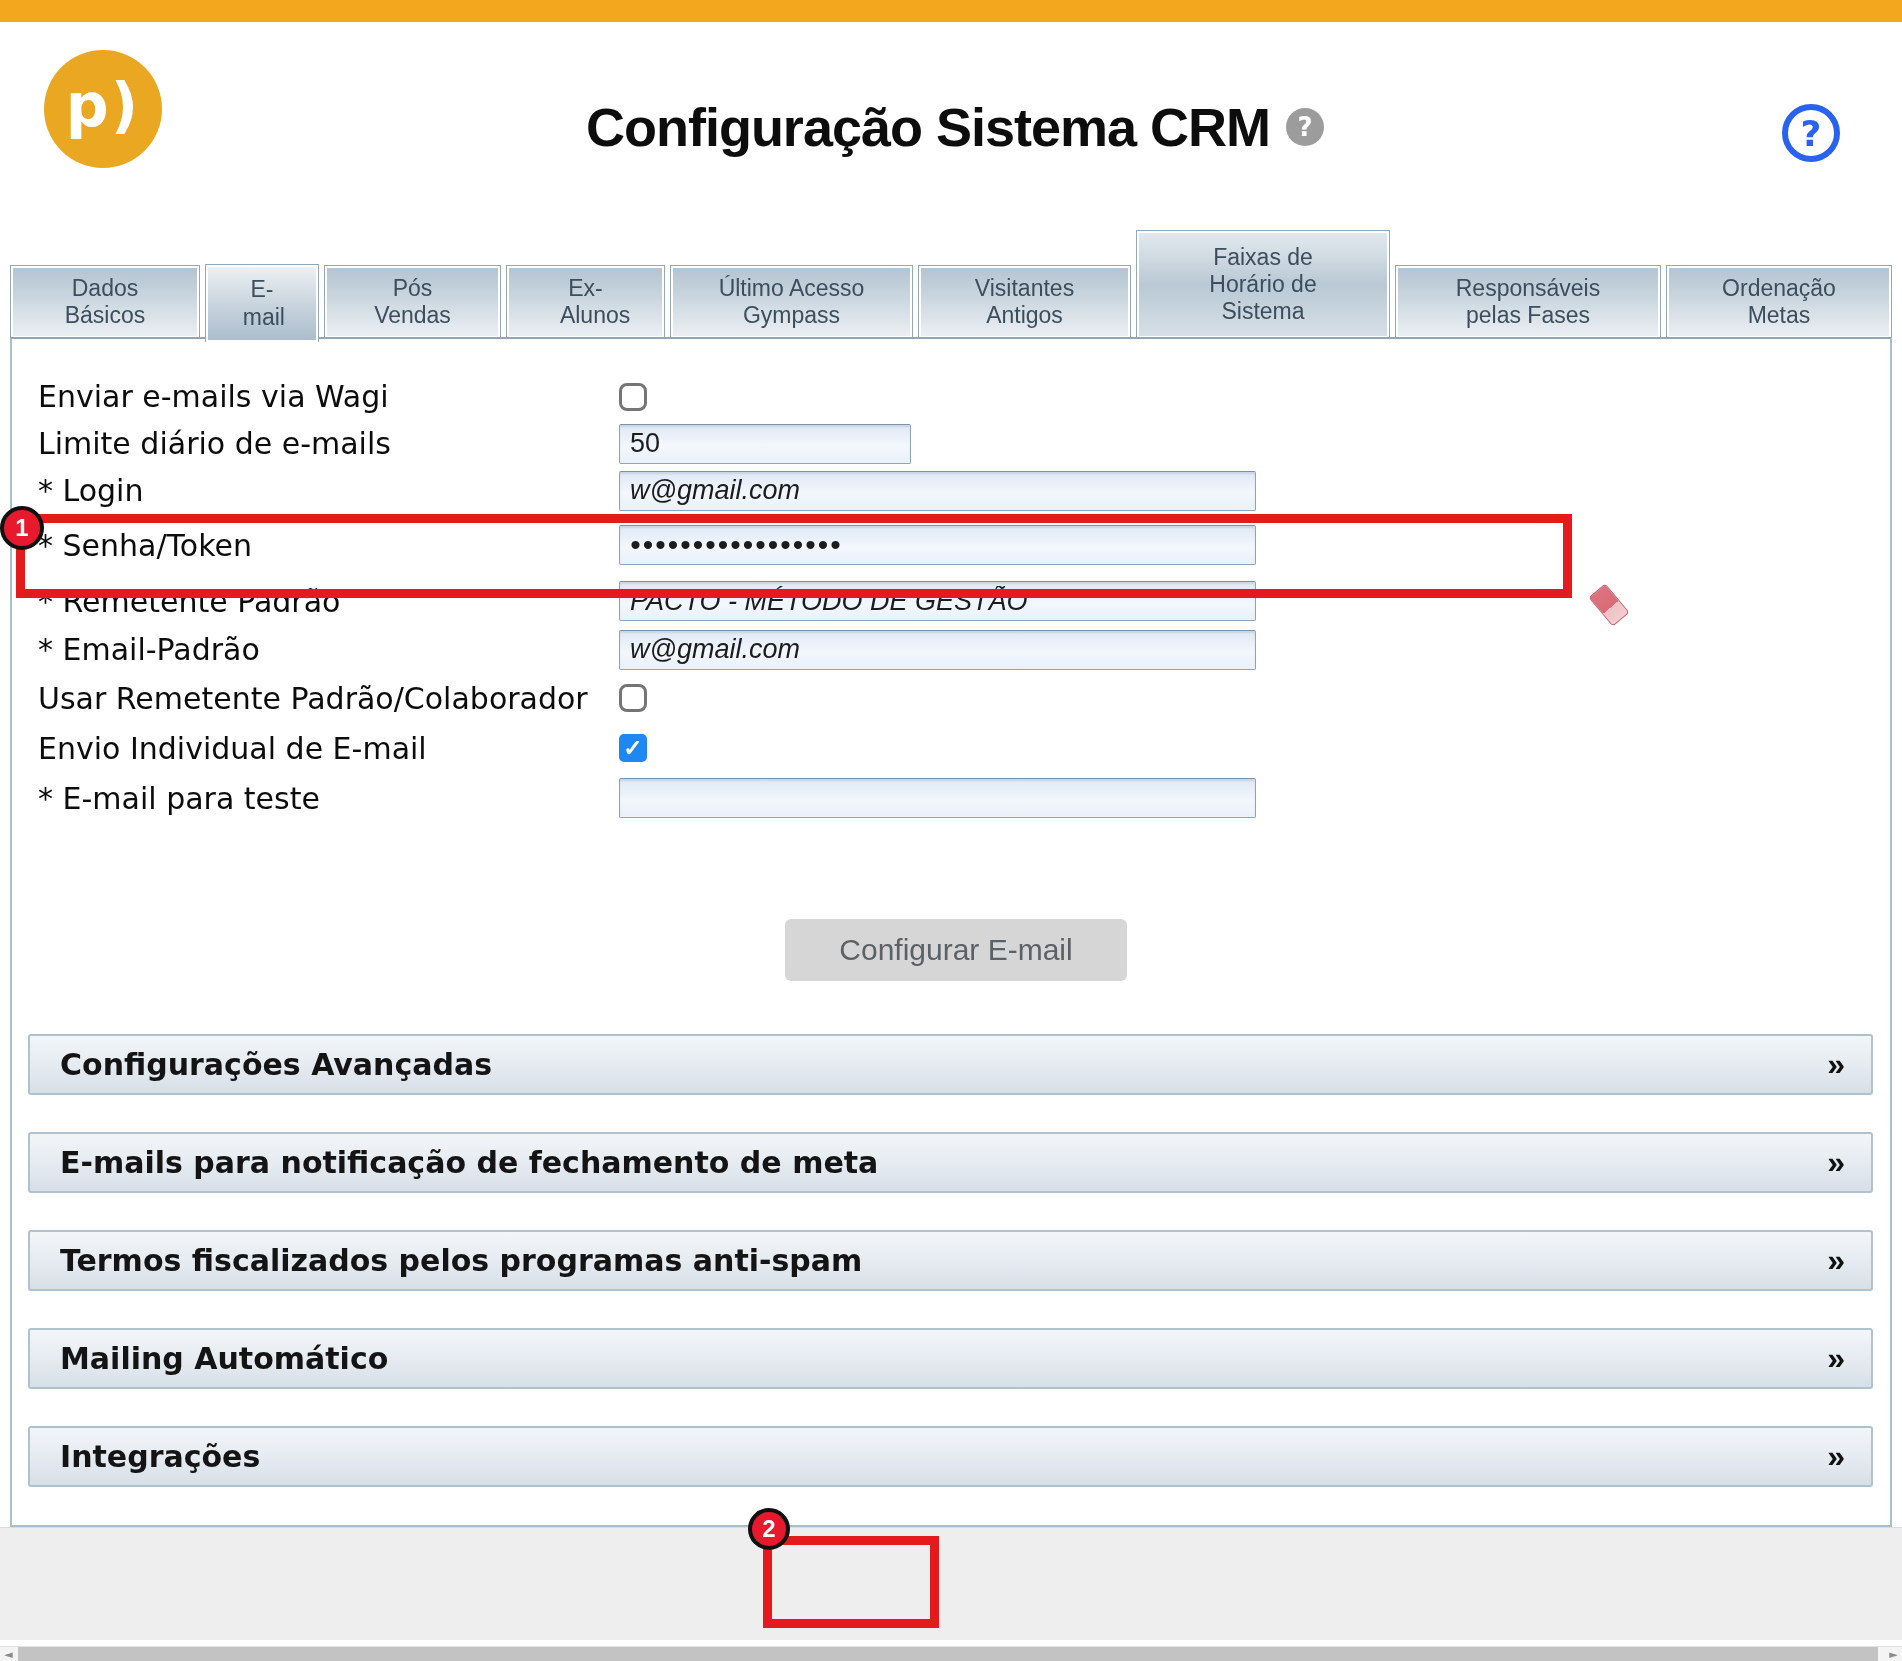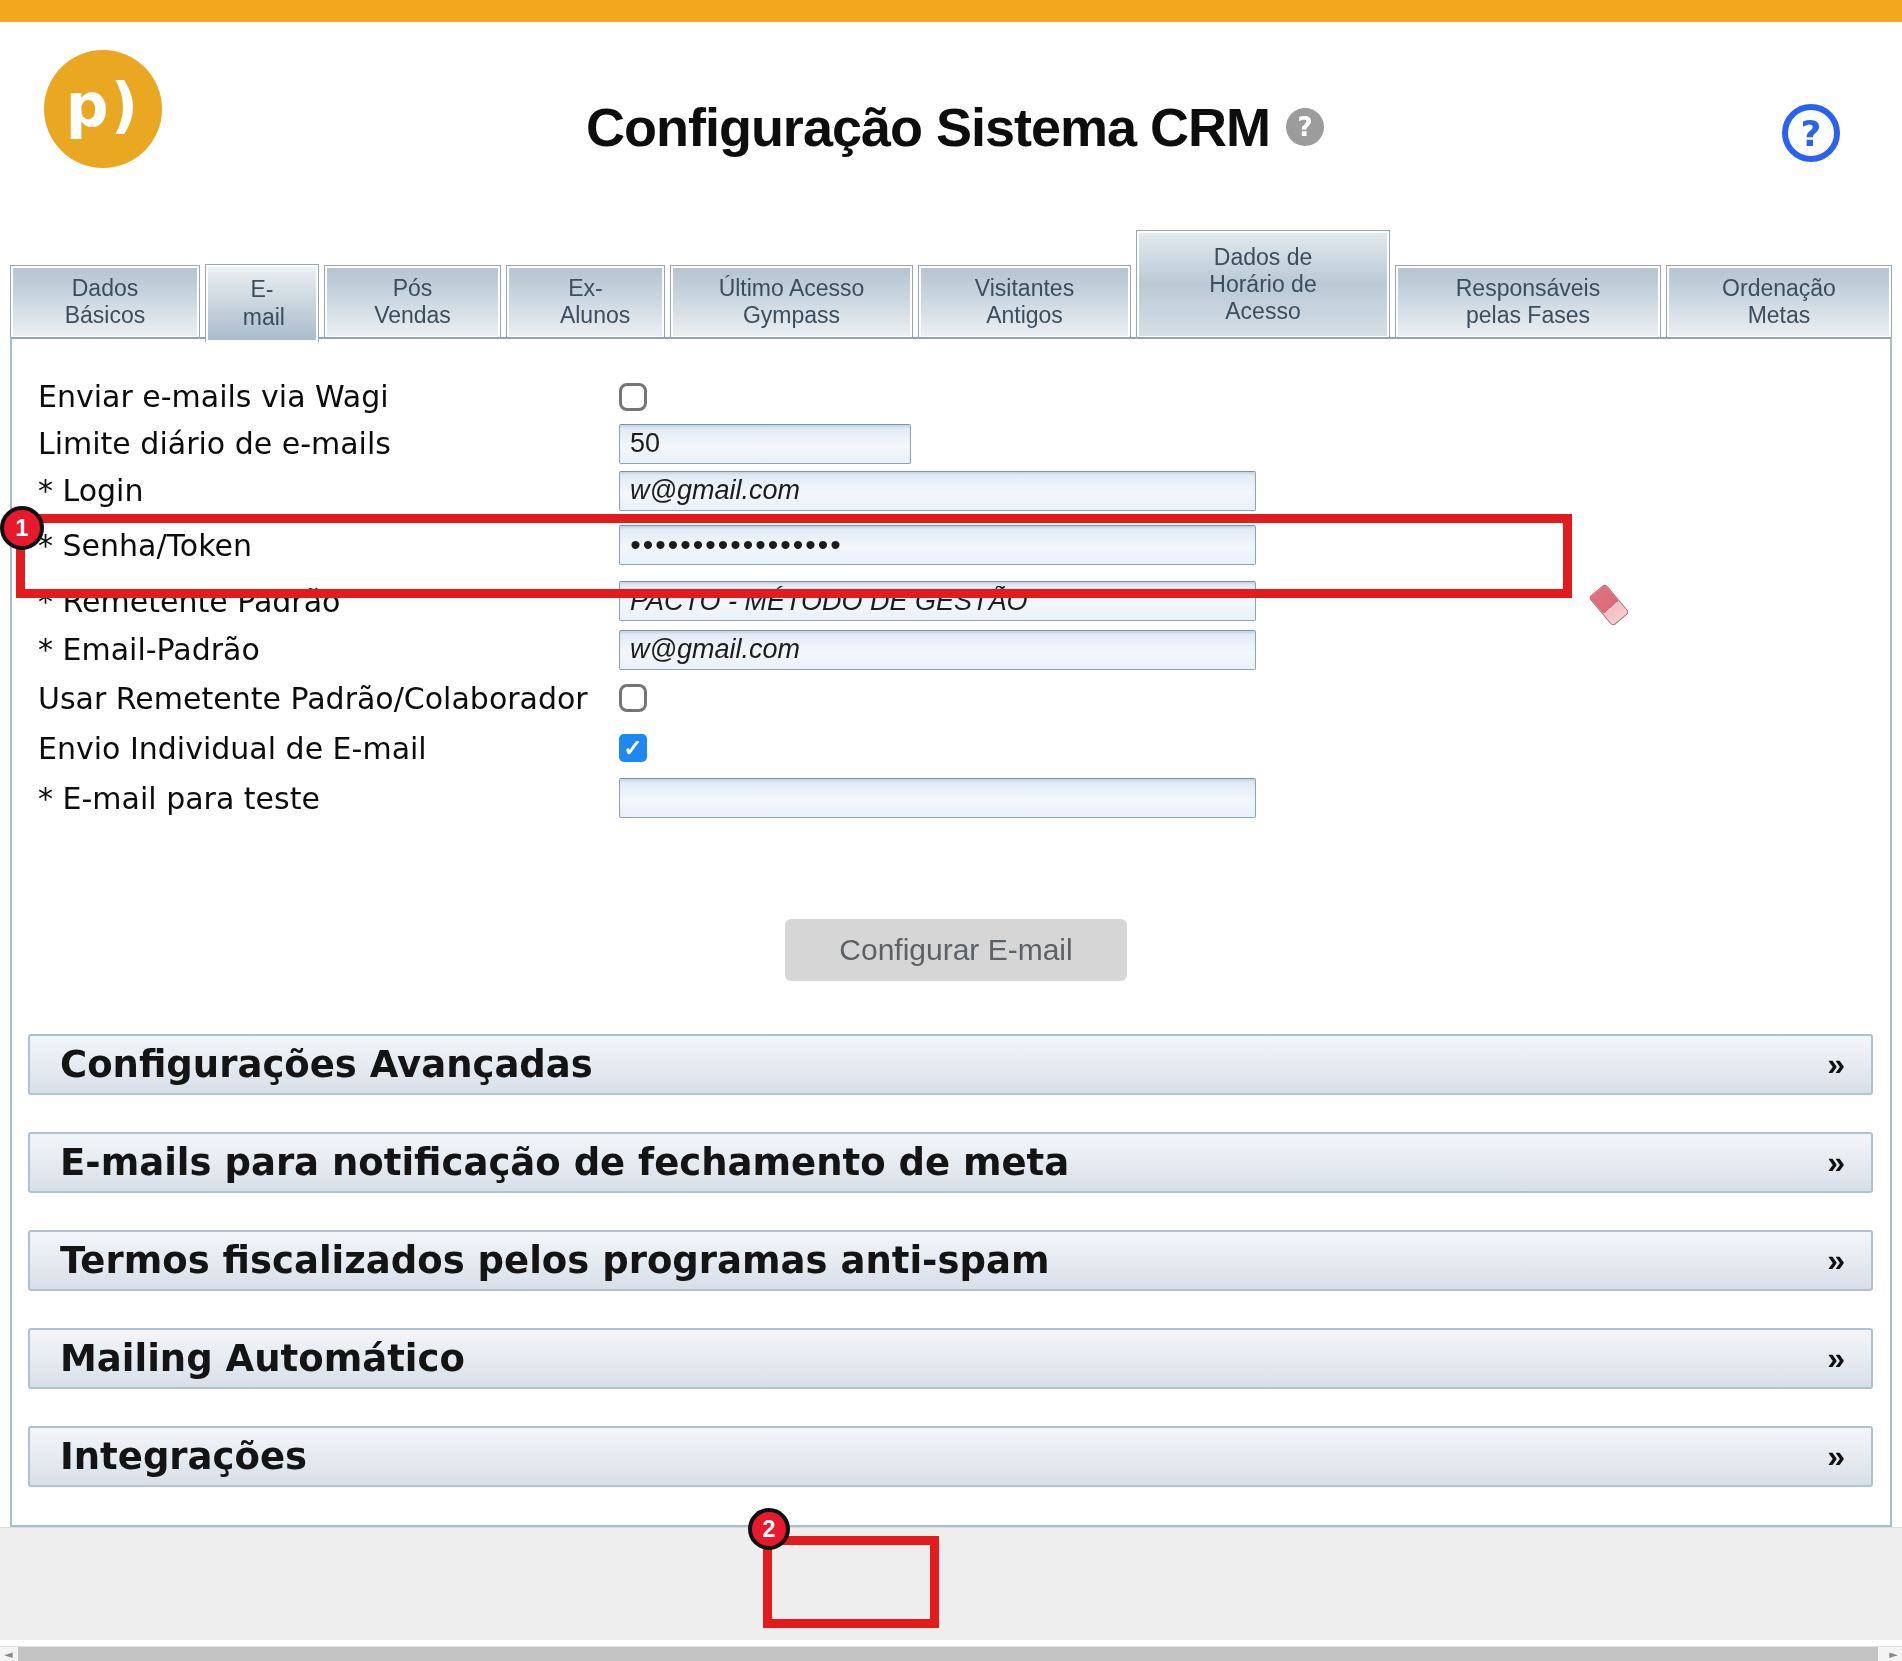--- a/index.html
+++ b/index.html
@@ -67,21 +67,21 @@
   .btn-config { display:block; margin:96px 0 0 747px; width:342px; height:62px;
                 background:#d6d6d6; border:none; border-radius:6px; color:#5c6166;
                 font-weight:normal; font-size:30px; font-family:"Liberation Sans",sans-serif;
                 cursor:pointer; }
 
   
   .accordions { position:absolute; left:16px; top:695px; width:1845px; }
   .acc { height:61px; margin-bottom:37px; border:2px solid #b1c2cf; border-radius:3px;
          background:linear-gradient(180deg,#f3f6f9 0%,#e4eaf0 55%,#d7dfe7 100%);
          display:flex; align-items:center; padding:0 26px 0 30px; cursor:pointer; }
-  .acc b { font-family:"DejaVu Sans", sans-serif; font-size:37px; color:#141414; }
+  .acc b { font-family:"DejaVu Sans", sans-serif; font-size:30px; color:#141414; }
   .acc .chev { margin-left:auto; font-size:32px; font-weight:bold; color:#111; }
 
   
   .hl { position:absolute; border:9px solid #e31b1c; pointer-events:none; z-index:6; }
   .hl1 { left:16px; top:514px; width:1556px; height:84px; }
   .hl2 { left:763px; top:1536px; width:176px; height:92px; }
   .badge { position:absolute; z-index:7; background:#e8192c; border:4px solid #101010;
            border-radius:50%; color:#fff; font-weight:bold; font-size:24px;
            display:flex; align-items:center; justify-content:center; pointer-events:none; }
   .badge1 { left:0px; top:506px; width:44px; height:44px; }
@@ -136,21 +136,21 @@
   <div class="tab t4">
       <span>Ex-Alunos</span>
     </div>
   <div class="tab t5">
       <span>Último Acesso Gympass</span>
     </div>
   <div class="tab t6">
       <span>Visitantes Antigos</span>
     </div>
   <div class="tab t7 tab--tall">
-      <span>Dados de Horário de Acesso</span>
+      <span>Faixas de Horário de Sistema</span>
     </div>
   <div class="tab t8">
       <span>Responsáveis pelas Fases</span>
     </div>
   <div class="tab t9">
       <span>Ordenação Metas</span>
     </div>
 </nav>
 
 <main class="panel">

